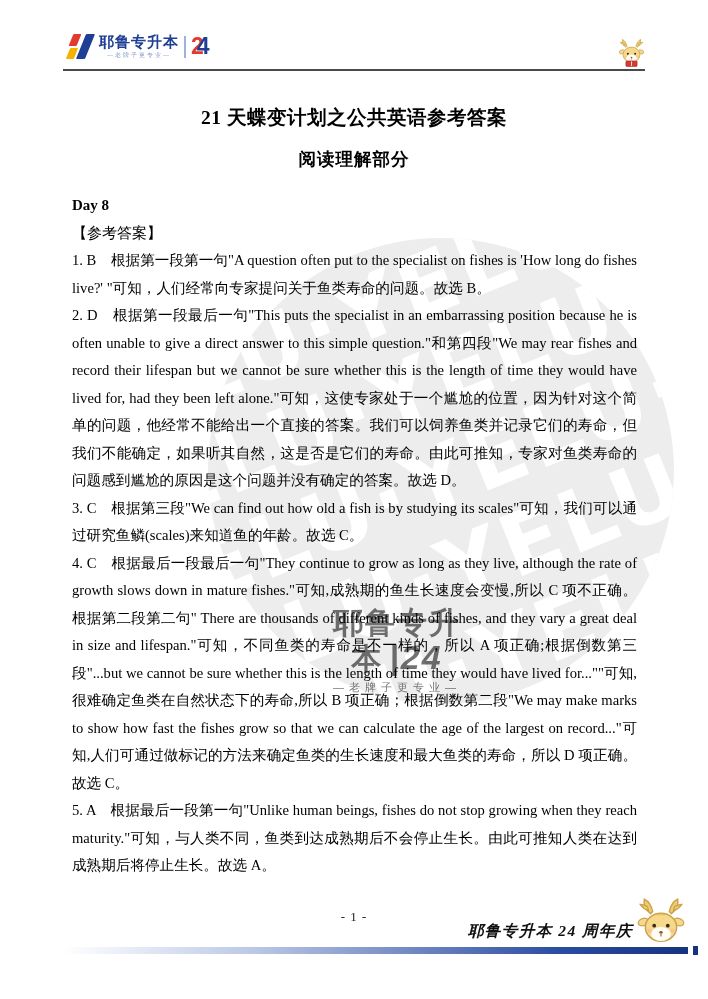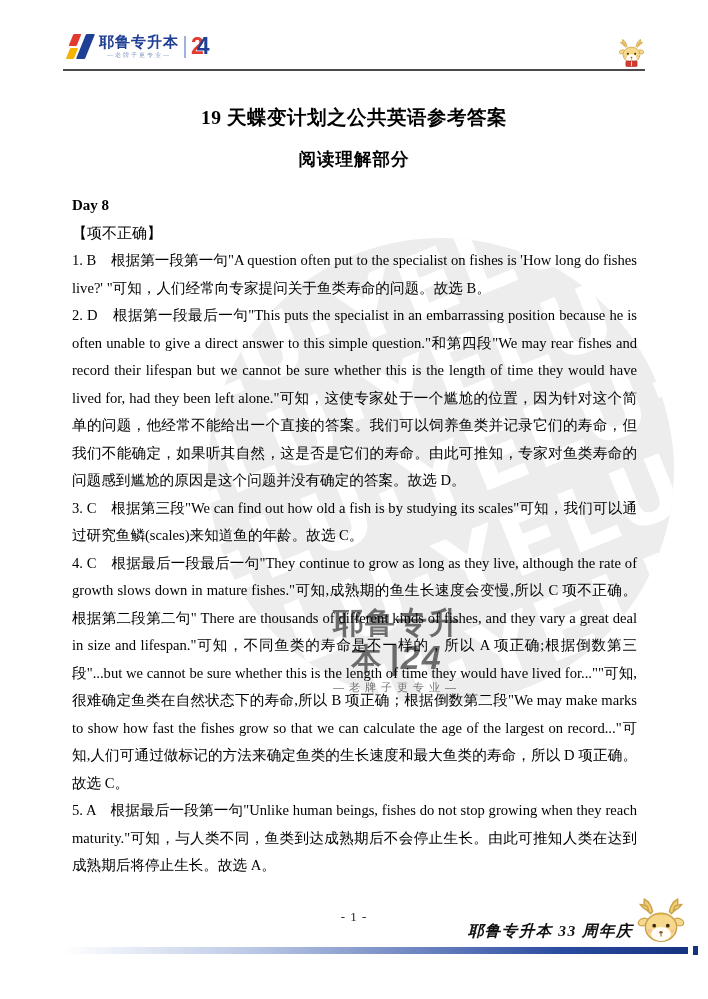--- a/index.html
+++ b/index.html
@@ -164,36 +164,36 @@
         <span class="b2">2</span><span class="b4">4</span>
       </div>
     </div>
     <svg class="header-deer" viewBox="0 0 48 52">
       <use href="#deer"></use>
       <rect x="14" y="40" width="20" height="10" rx="2" fill="#d33b33" stroke="#a32820" stroke-width="1"></rect>
       <path d="M24 41 L24 49" stroke="#ffffff" stroke-width="1.4"></path>
     </svg>
   </div>
 
-  <div class="doc-title">19 天蝶变计划之公共英语参考答案</div>
+  <div class="doc-title">21 天蝶变计划之公共英语参考答案</div>
   <div class="doc-subtitle">阅读理解部分</div>
 
   <div class="content">
     <div class="day-label">Day 8</div>
-    <div class="answers-header">【项不正确】</div>
+    <div class="answers-header">【参考答案】</div>
     <p class="answer-p">1. B　根据第一段第一句"A question often put to the specialist on fishes is 'How long do fishes live?' "可知，人们经常向专家提问关于鱼类寿命的问题。故选 B。</p>
     <p class="answer-p">2. D　根据第一段最后一句"This puts the specialist in an embarrassing position because he is often unable to give a direct answer to this simple question."和第四段"We may rear fishes and record their lifespan but we cannot be sure whether this is the length of time they would have lived for, had they been left alone."可知，这使专家处于一个尴尬的位置，因为针对这个简单的问题，他经常不能给出一个直接的答案。我们可以饲养鱼类并记录它们的寿命，但我们不能确定，如果听其自然，这是否是它们的寿命。由此可推知，专家对鱼类寿命的问题感到尴尬的原因是这个问题并没有确定的答案。故选 D。</p>
     <p class="answer-p">3. C　根据第三段"We can find out how old a fish is by studying its scales"可知，我们可以通过研究鱼鳞(scales)来知道鱼的年龄。故选 C。</p>
     <p class="answer-p">4. C　根据最后一段最后一句"They continue to grow as long as they live, although the rate of growth slows down in mature fishes."可知,成熟期的鱼生长速度会变慢,所以 C 项不正确。根据第二段第二句" There are thousands of different kinds of fishes, and they vary a great deal in size and lifespan."可知，不同鱼类的寿命是不一样的，所以 A 项正确;根据倒数第三段"...but we cannot be sure whether this is the length of time they would have lived for...""可知,很难确定鱼类在自然状态下的寿命,所以 B 项正确；根据倒数第二段"We may make marks to show how fast the fishes grow so that we can calculate the age of the largest on record..."可知,人们可通过做标记的方法来确定鱼类的生长速度和最大鱼类的寿命，所以 D 项正确。故选 C。</p>
     <p class="answer-p">5. A　根据最后一段第一句"Unlike human beings, fishes do not stop growing when they reach maturity."可知，与人类不同，鱼类到达成熟期后不会停止生长。由此可推知人类在达到成熟期后将停止生长。故选 A。</p>
   </div>
 
   <div class="footer">
     <div class="page-number">- 1 -</div>
-    <div class="anniversary">耶鲁专升本 33 周年庆</div>
+    <div class="anniversary">耶鲁专升本 24 周年庆</div>
     <svg class="footer-deer" viewBox="0 0 48 48">
       <use href="#deer"></use>
     </svg>
     <div class="footer-bar"></div>
     <div class="footer-bar-tick"></div>
   </div>
 
 </div>
 
 </body></html>

